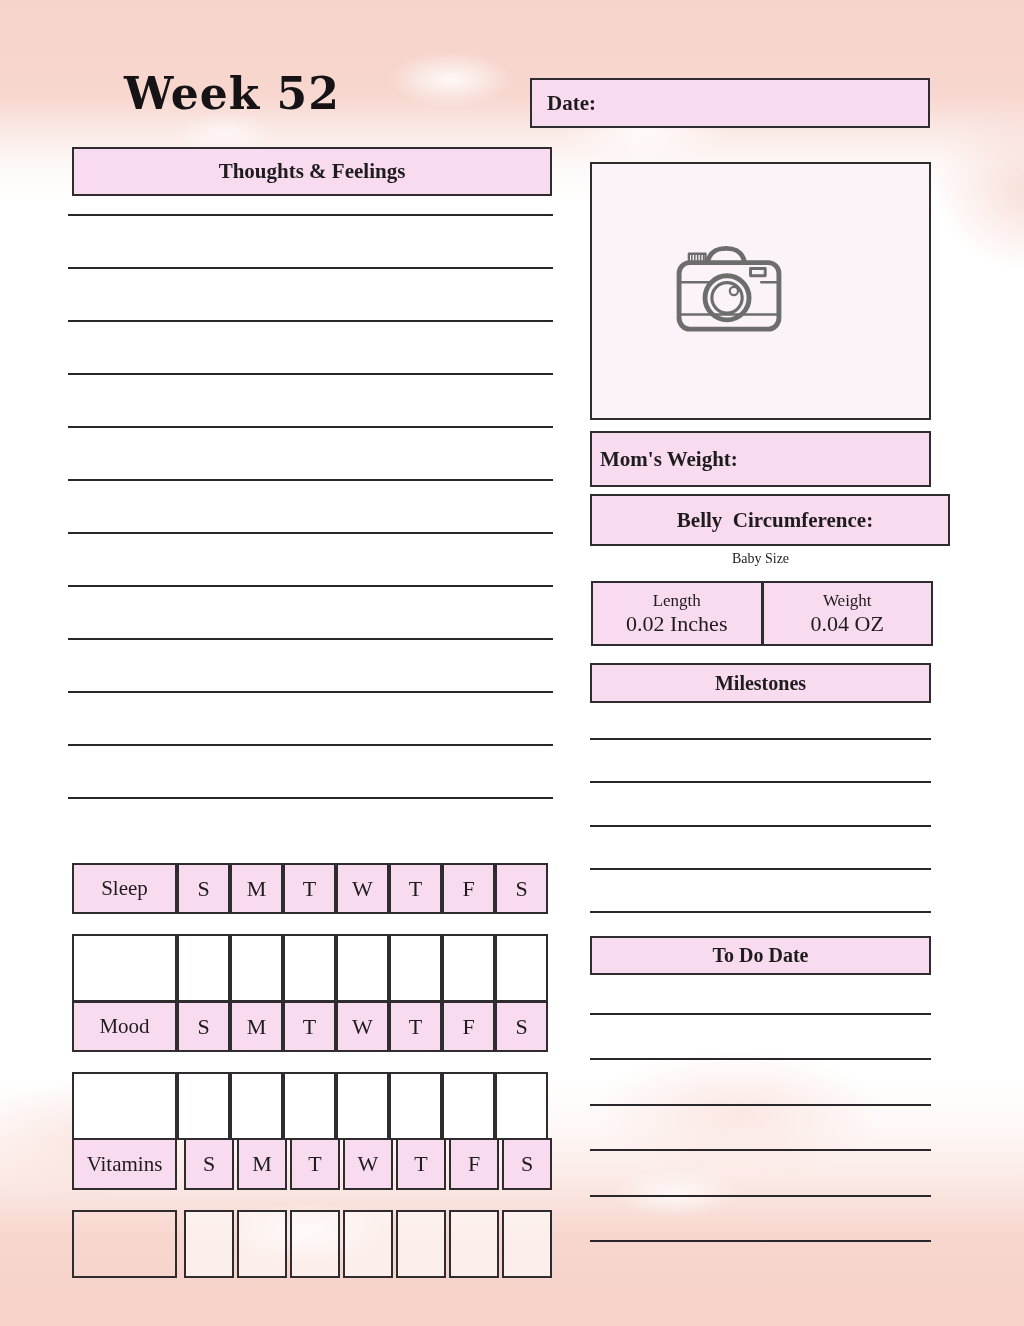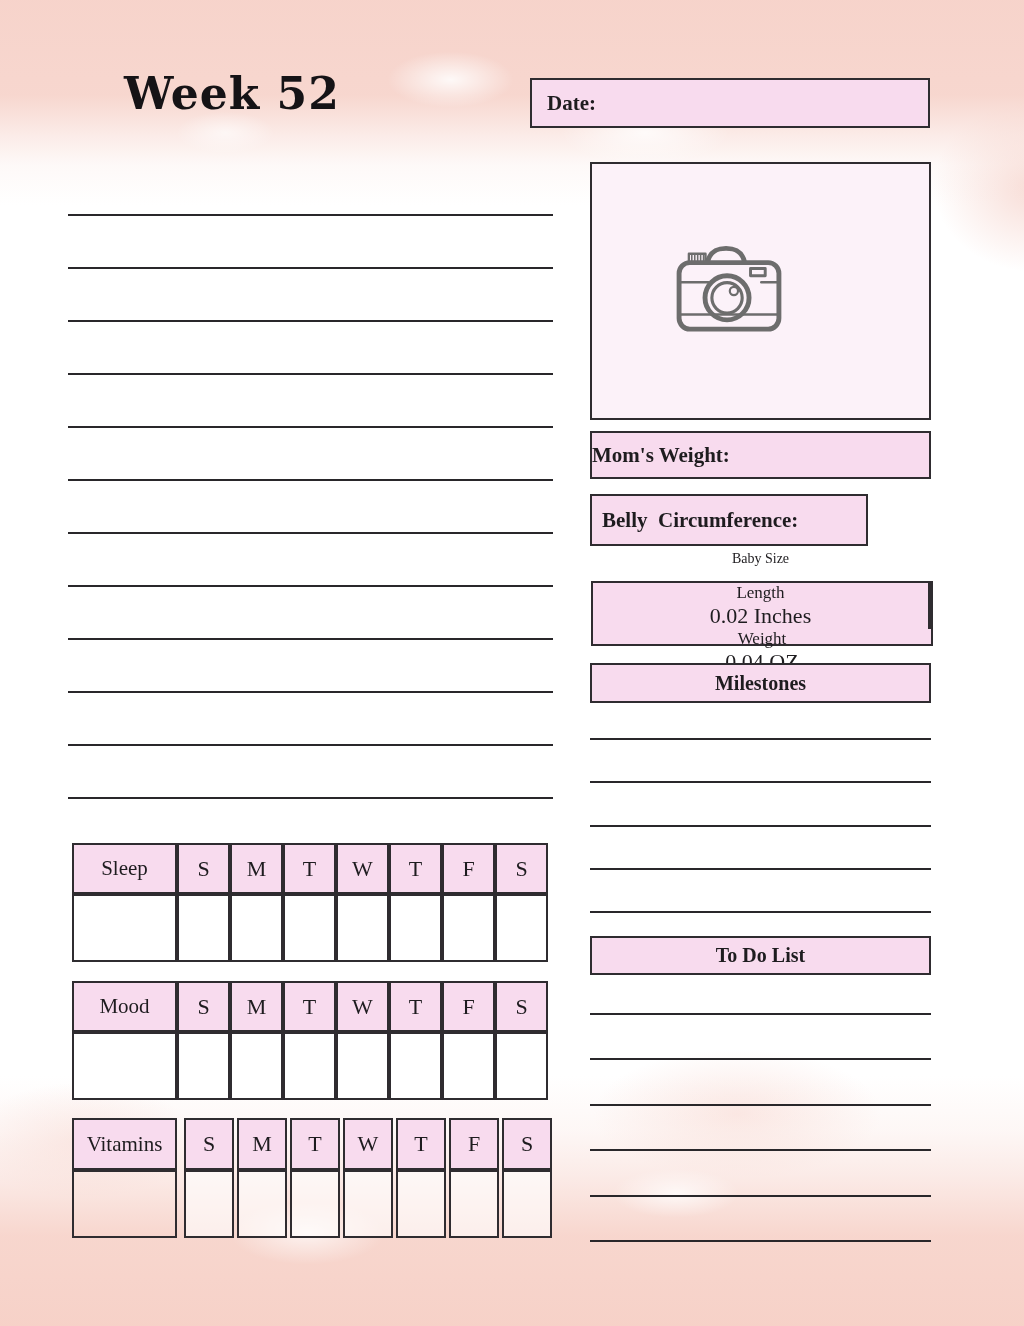--- a/index.html
+++ b/index.html
@@ -37,41 +37,41 @@
     display:flex;align-items:center;font-weight:bold;
   }
   .centered{justify-content:center;text-align:center;}
   .date-box{left:530px;top:78px;width:400px;height:50px;padding-left:15px;font-size:21px;}
   .thoughts-header{left:72px;top:147px;width:480px;height:49px;font-size:21px;}
   .photo-box{
     position:absolute;left:590px;top:162px;width:341px;height:258px;box-sizing:border-box;
     background:#fcf2f9;border:2px solid var(--border);
   }
   .camera{position:absolute;left:83px;top:79px;width:108px;height:92px;}
-  .weight-box{left:590px;top:431px;width:341px;height:48px;padding-left:0;font-size:21px;}
-  .belly-box{left:590px;top:494px;width:278px;height:52px;padding-left:10px;font-size:21px;}
+  .weight-box{left:590px;top:431px;width:341px;height:56px;padding-left:8px;font-size:21px;}
+  .belly-box{left:590px;top:494px;width:360px;height:52px;padding-left:10px;font-size:21px;justify-content:center;}
   .belly-box span{white-space:pre;}
   .baby-size-title{position:absolute;left:590px;top:551px;width:341px;text-align:center;font-size:14px;}
   .size-box{
     position:absolute;left:591px;top:581px;width:342px;height:65px;box-sizing:border-box;
-    background:var(--pink);border:2px solid var(--border);display:flex;flex-direction:column;
+    background:var(--pink);border:2px solid var(--border);display:flex;
   }
   .size-cell{flex:1;display:flex;flex-direction:column;align-items:center;justify-content:center;line-height:1.18;}
   .size-cell.first{border-right:3px solid var(--border);}
   .size-label{font-size:17px;}
   .size-value{font-size:22px;}
   .milestones-header{left:590px;top:663px;width:341px;height:40px;font-size:20px;}
   .todo-header{left:590px;top:936px;width:341px;height:39px;font-size:20px;}
   .line{position:absolute;height:2px;background:var(--linecol);}
   .line.left{left:68px;width:485px;}
   .line.right{left:590px;width:341px;}
   .tracker{position:absolute;left:72px;display:flex;}
   .tcol{display:flex;flex-direction:column;width:53px;}
   .tcol.label-col{width:105px;}
-  .th,.td{box-sizing:border-box;border:2px solid var(--border);}
+  .th,.td{box-sizing:border-box;border:2px solid var(--border);margin-top:20px;}
   .th{height:51px;background:var(--pink);display:flex;align-items:center;justify-content:center;font-size:22px;}
   .th.lbl{font-size:21px;}
   .td{height:68px;background:#ffffff;}
   .tracker.vitamins .tcol{width:50px;justify-content:center;}
   .tracker.vitamins .tcol + .tcol{margin-left:3px;}
   .tracker.vitamins .label-col{margin-right:4px;width:105px;}
   .tracker.vitamins .th{height:52px;}
   .tracker.vitamins .td{background:rgba(255,255,255,0.6);}
   .tracker.vitamins .label-col .td{background:transparent;}
 </style>
@@ -79,20 +79,23 @@
 <body>
 
 <div id="page">
 
   <div class="title">Week 52</div>
 
   <div class="pinkbox date-box">
     <span>Date:</span>
   </div>
 
+  <div class="pinkbox thoughts-header centered">
+    <span>Thoughts &amp; Feelings</span>
+  </div>
 
   <div class="line left" style="top:214px"></div>
   <div class="line left" style="top:267px"></div>
   <div class="line left" style="top:320px"></div>
   <div class="line left" style="top:373px"></div>
   <div class="line left" style="top:426px"></div>
   <div class="line left" style="top:479px"></div>
   <div class="line left" style="top:532px"></div>
   <div class="line left" style="top:585px"></div>
   <div class="line left" style="top:638px"></div>
@@ -143,21 +146,21 @@
     <span>Milestones</span>
   </div>
 
   <div class="line right" style="top:738px"></div>
   <div class="line right" style="top:781px"></div>
   <div class="line right" style="top:825px"></div>
   <div class="line right" style="top:868px"></div>
   <div class="line right" style="top:911px"></div>
 
   <div class="pinkbox todo-header centered">
-    <span>To Do List</span>
+    <span>To Do Date</span>
   </div>
 
   <div class="line right" style="top:1013px"></div>
   <div class="line right" style="top:1058px"></div>
   <div class="line right" style="top:1104px"></div>
   <div class="line right" style="top:1149px"></div>
   <div class="line right" style="top:1195px"></div>
   <div class="line right" style="top:1240px"></div>
 
   <div class="tracker" style="top:843px">

